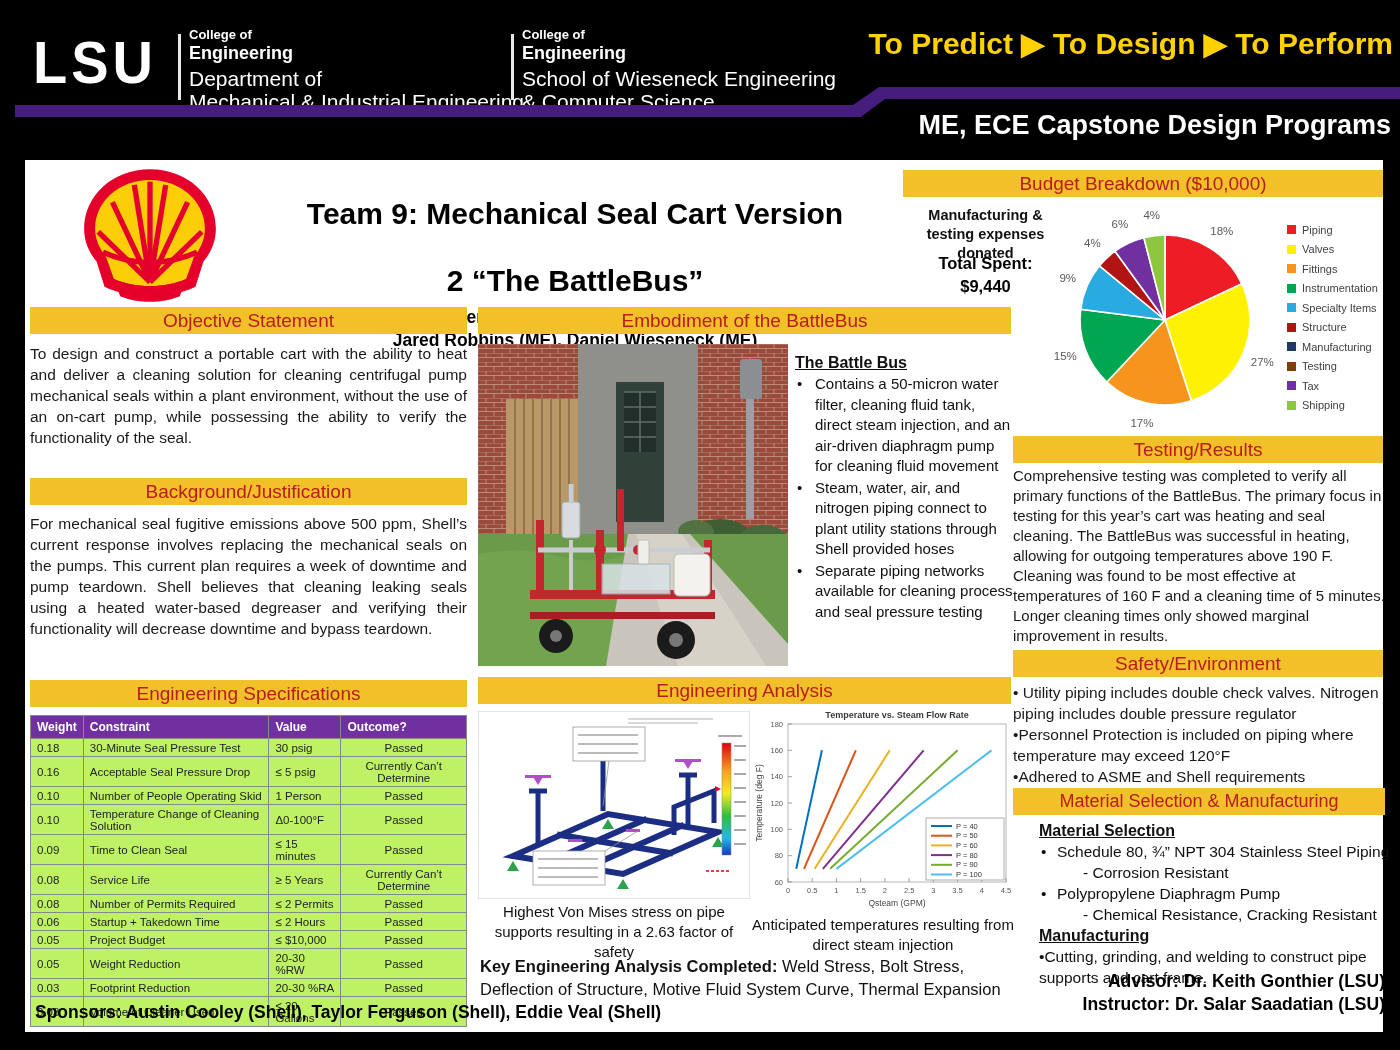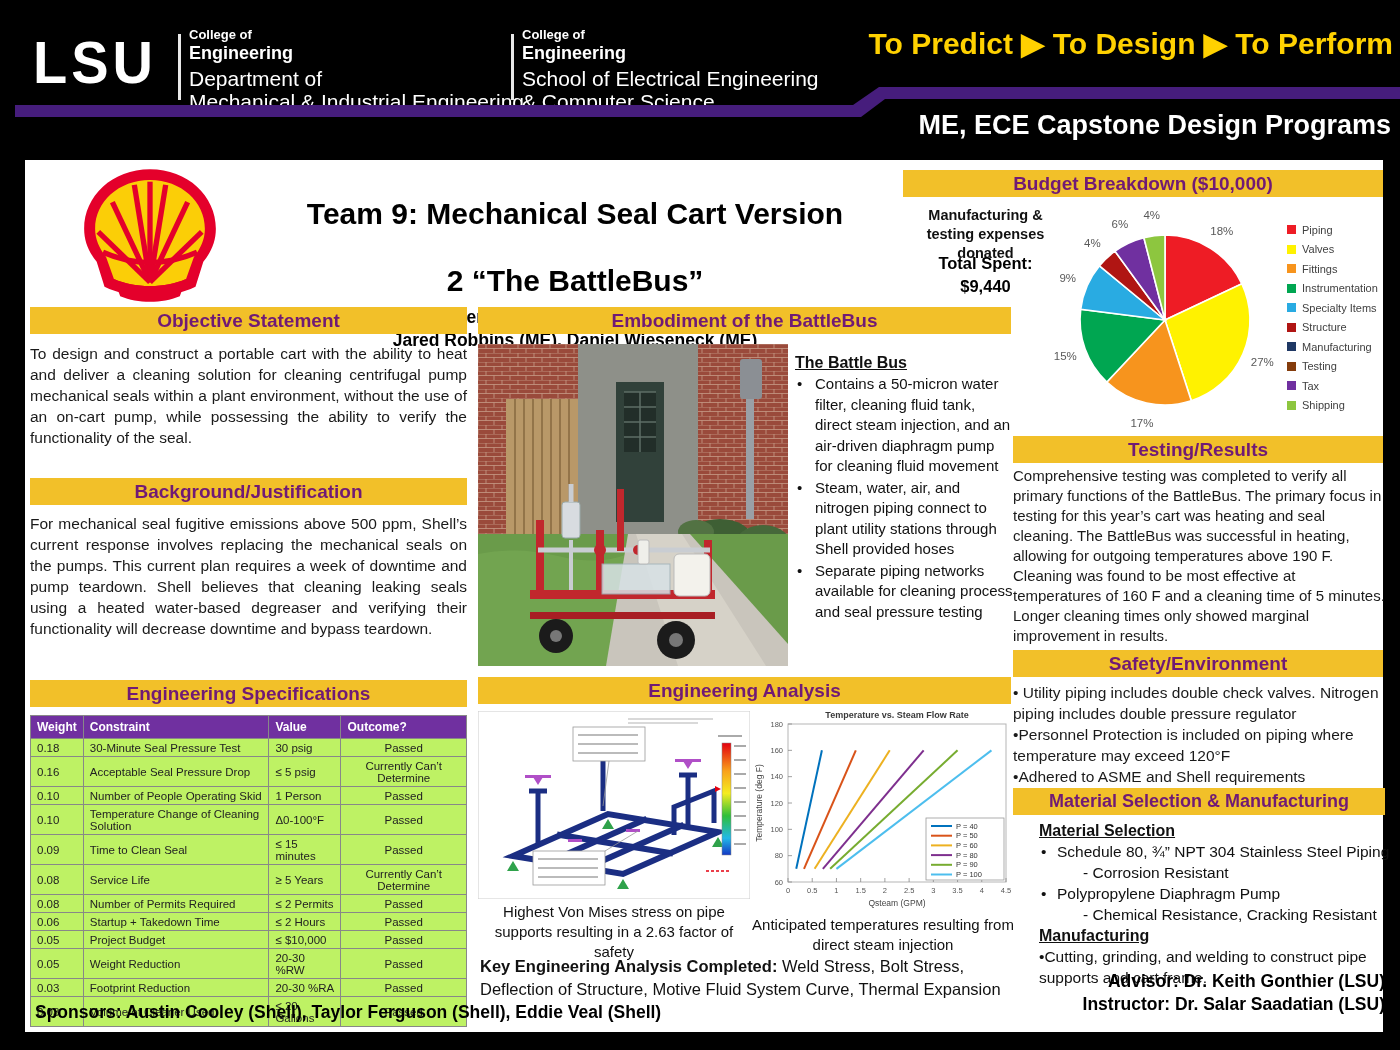--- a/index.html
+++ b/index.html
@@ -14,21 +14,21 @@
   .dept .small { font-size:13px; font-weight:bold; }
   .dept .eng { font-size:18px; font-weight:bold; margin-bottom:4px; }
   .dept .l3, .dept .l4 { font-size:21px; font-weight:normal; }
   .motto { position:absolute; right:22px; top:26px; color:#FFD100; font-size:30px; font-weight:bold; }
   .program { position:absolute; right:24px; top:110px; color:#fff; font-size:27px; font-weight:bold; }
   #purple-stripe { position:absolute; left:0; top:0; width:1400px; height:160px; pointer-events:none; }
 
   
   #poster { position:absolute; left:25px; top:160px; width:1358px; height:872px; background:#fff; }
   .abs { position:absolute; }
-  .goldbar { position:absolute; background:#F2C029; color:#701a75; font-weight:bold; font-size:19px;
+  .goldbar { position:absolute; background:#F2C029; color:#b91c1c; font-weight:normal; font-size:19px;
              display:flex; align-items:center; justify-content:center; height:27px; }
   .body-text { position:absolute; color:#1a1a1a; font-size:15.5px; line-height:21px; }
   .just { text-align:justify; }
 
   .poster-title { position:absolute; left:215px; top:6px; width:670px; text-align:center; color:#000; }
   .poster-title .t1 { font-size:30px; font-weight:bold; line-height:38px;margin-top:29px; }
   .poster-title .authors { font-size:17.5px; font-weight:bold; line-height:23px; margin-top:6px; }
 
   
   .budget-note { position:absolute; left:878px; top:46px; width:165px; text-align:center; font-size:14.5px; font-weight:bold; line-height:19px; color:#111; }
@@ -79,21 +79,21 @@
     <div class="dept" style="left:174px">
       <div class="small">College of</div>
       <div class="eng">Engineering</div>
       <div class="l3">Department of</div>
       <div class="l4">Mechanical &amp; Industrial Engineering</div>
     </div>
     <div class="hdr-divider" style="left:496px"></div>
     <div class="dept" style="left:507px">
       <div class="small">College of</div>
       <div class="eng">Engineering</div>
-      <div class="l3">School of Electrical Engineering</div>
+      <div class="l3">School of Wieseneck Engineering</div>
       <div class="l4">&amp; Computer Science</div>
     </div>
     <div class="motto">To Predict ▶ To Design ▶ To Perform</div>
     <svg id="purple-stripe" viewBox="0 0 1400 160" preserveAspectRatio="none">
       <polygon points="0,105 838,105 864,87 1400,87 1400,99 870,99 846,117 0,117" fill="#461D7C"></polygon>
     </svg>
     <div class="program">ME, ECE Capstone Design Programs</div>
   </div>
 
   <div id="poster">

